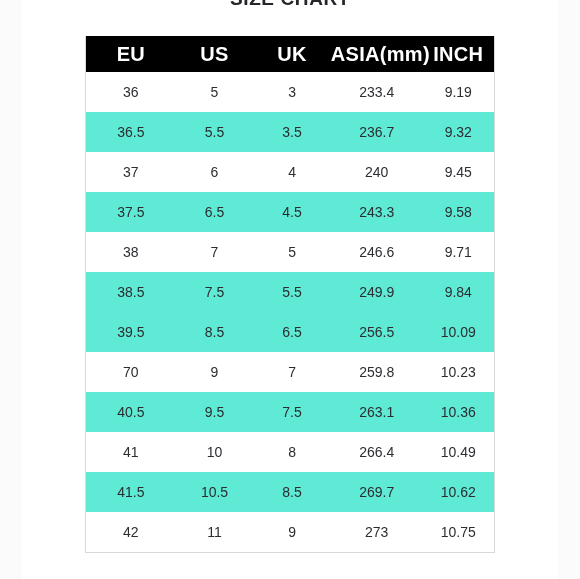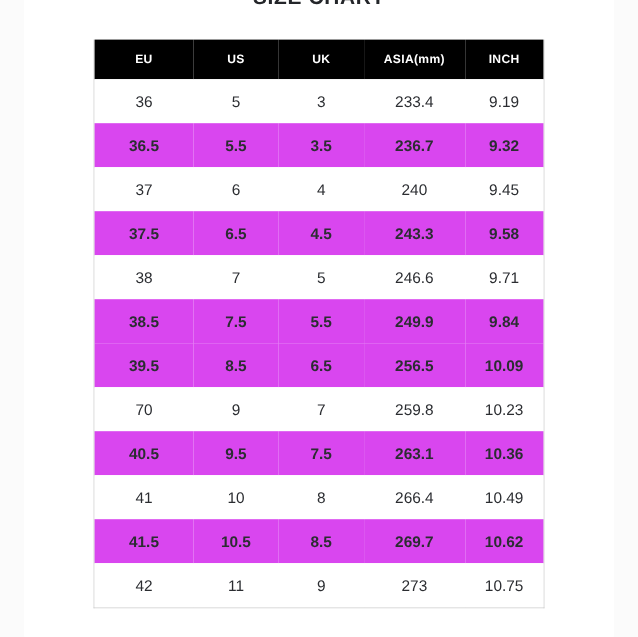--- a/index.html
+++ b/index.html
@@ -52,43 +52,42 @@
   table.size-chart {
     border-collapse: collapse;
     width: 100%;
     table-layout: fixed;
   }
 
   table.size-chart thead th {
     background: #000000;
     color: #ffffff;
     height: 36px;
-    font-size: 11px;
+    font-size: 20px;
     font-weight: bold;
     letter-spacing: 0.3px;
     text-align: center;
     padding: 0;
     vertical-align: middle;
     border: none;
   }
 
   table.size-chart tbody td {
     height: 40px;
     font-size: 14px;
     color: #2b2d31;
     text-align: center;
     vertical-align: middle;
     padding: 0;
     border: none;
     background: #ffffff;
   }
 
   table.size-chart tbody tr.alt td {
-    background: #d946ef;
-    font-weight: bold;
+    background: #5eead4;
   }
 
   
   col.c-eu    { width: 22.0%; }
   col.c-us    { width: 19.0%; }
   col.c-uk    { width: 19.0%; }
   col.c-asia  { width: 22.5%; }
   col.c-inch  { width: 17.5%; }
 </style>
 </head>

